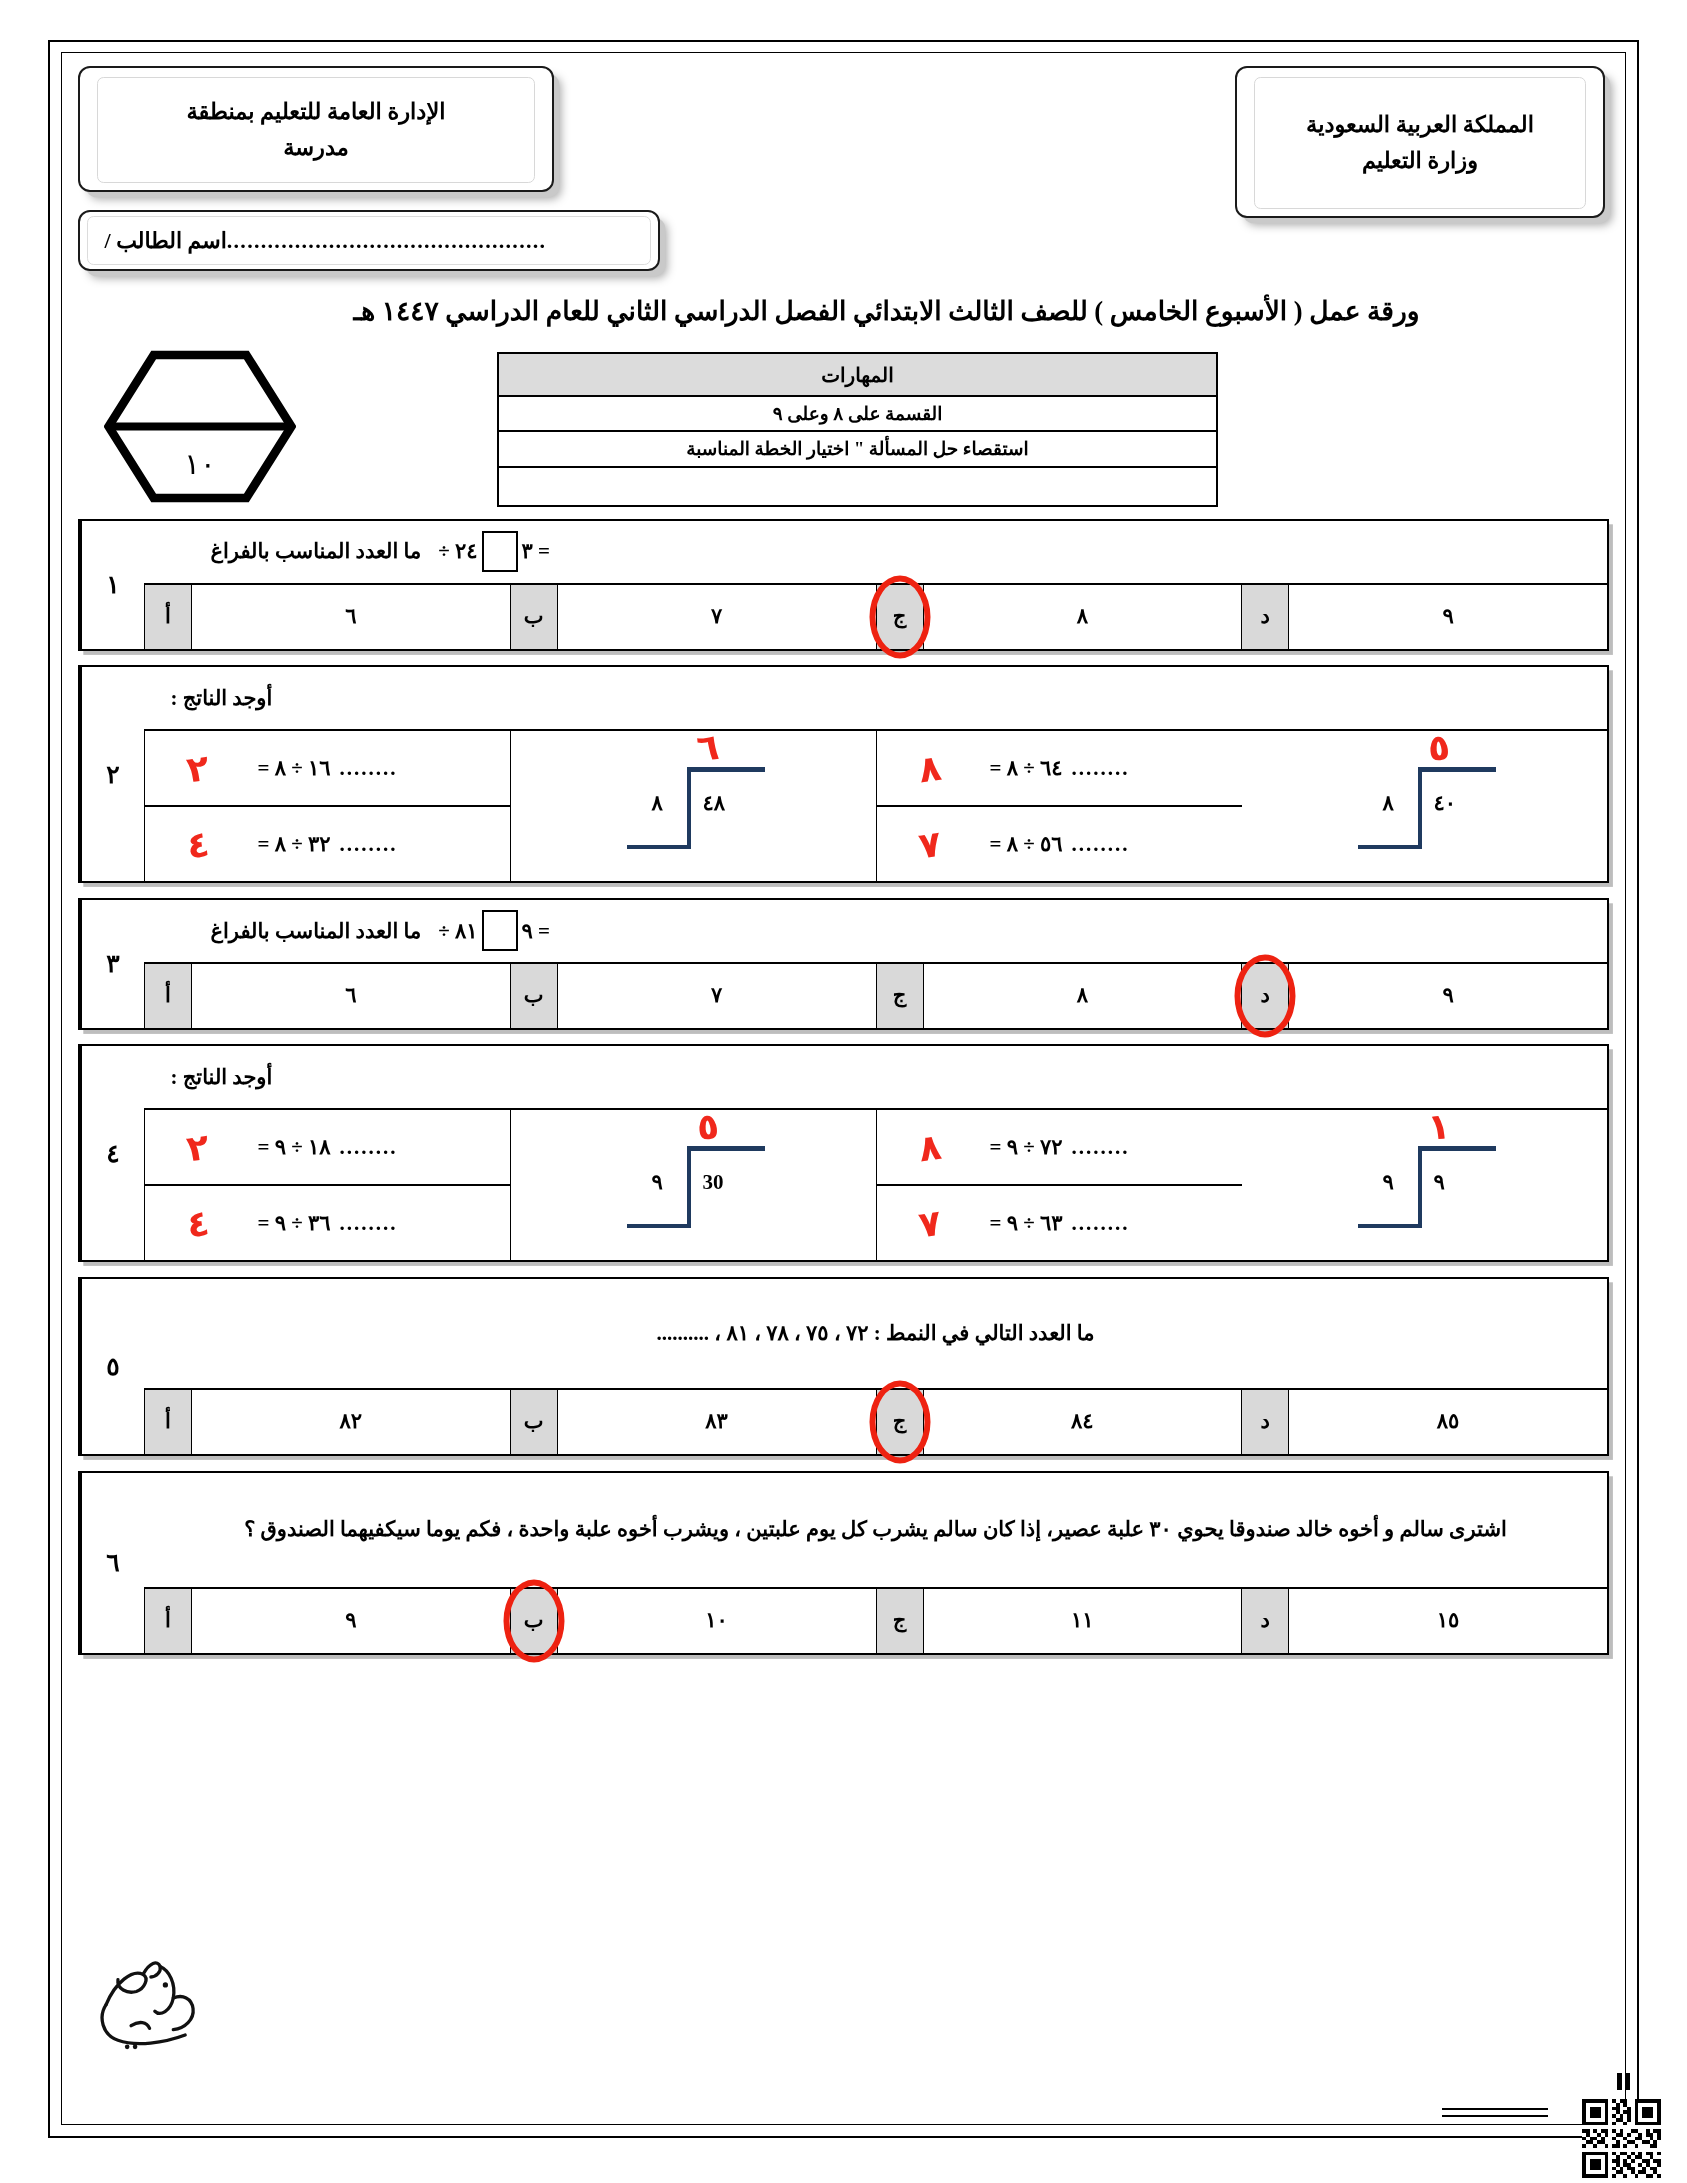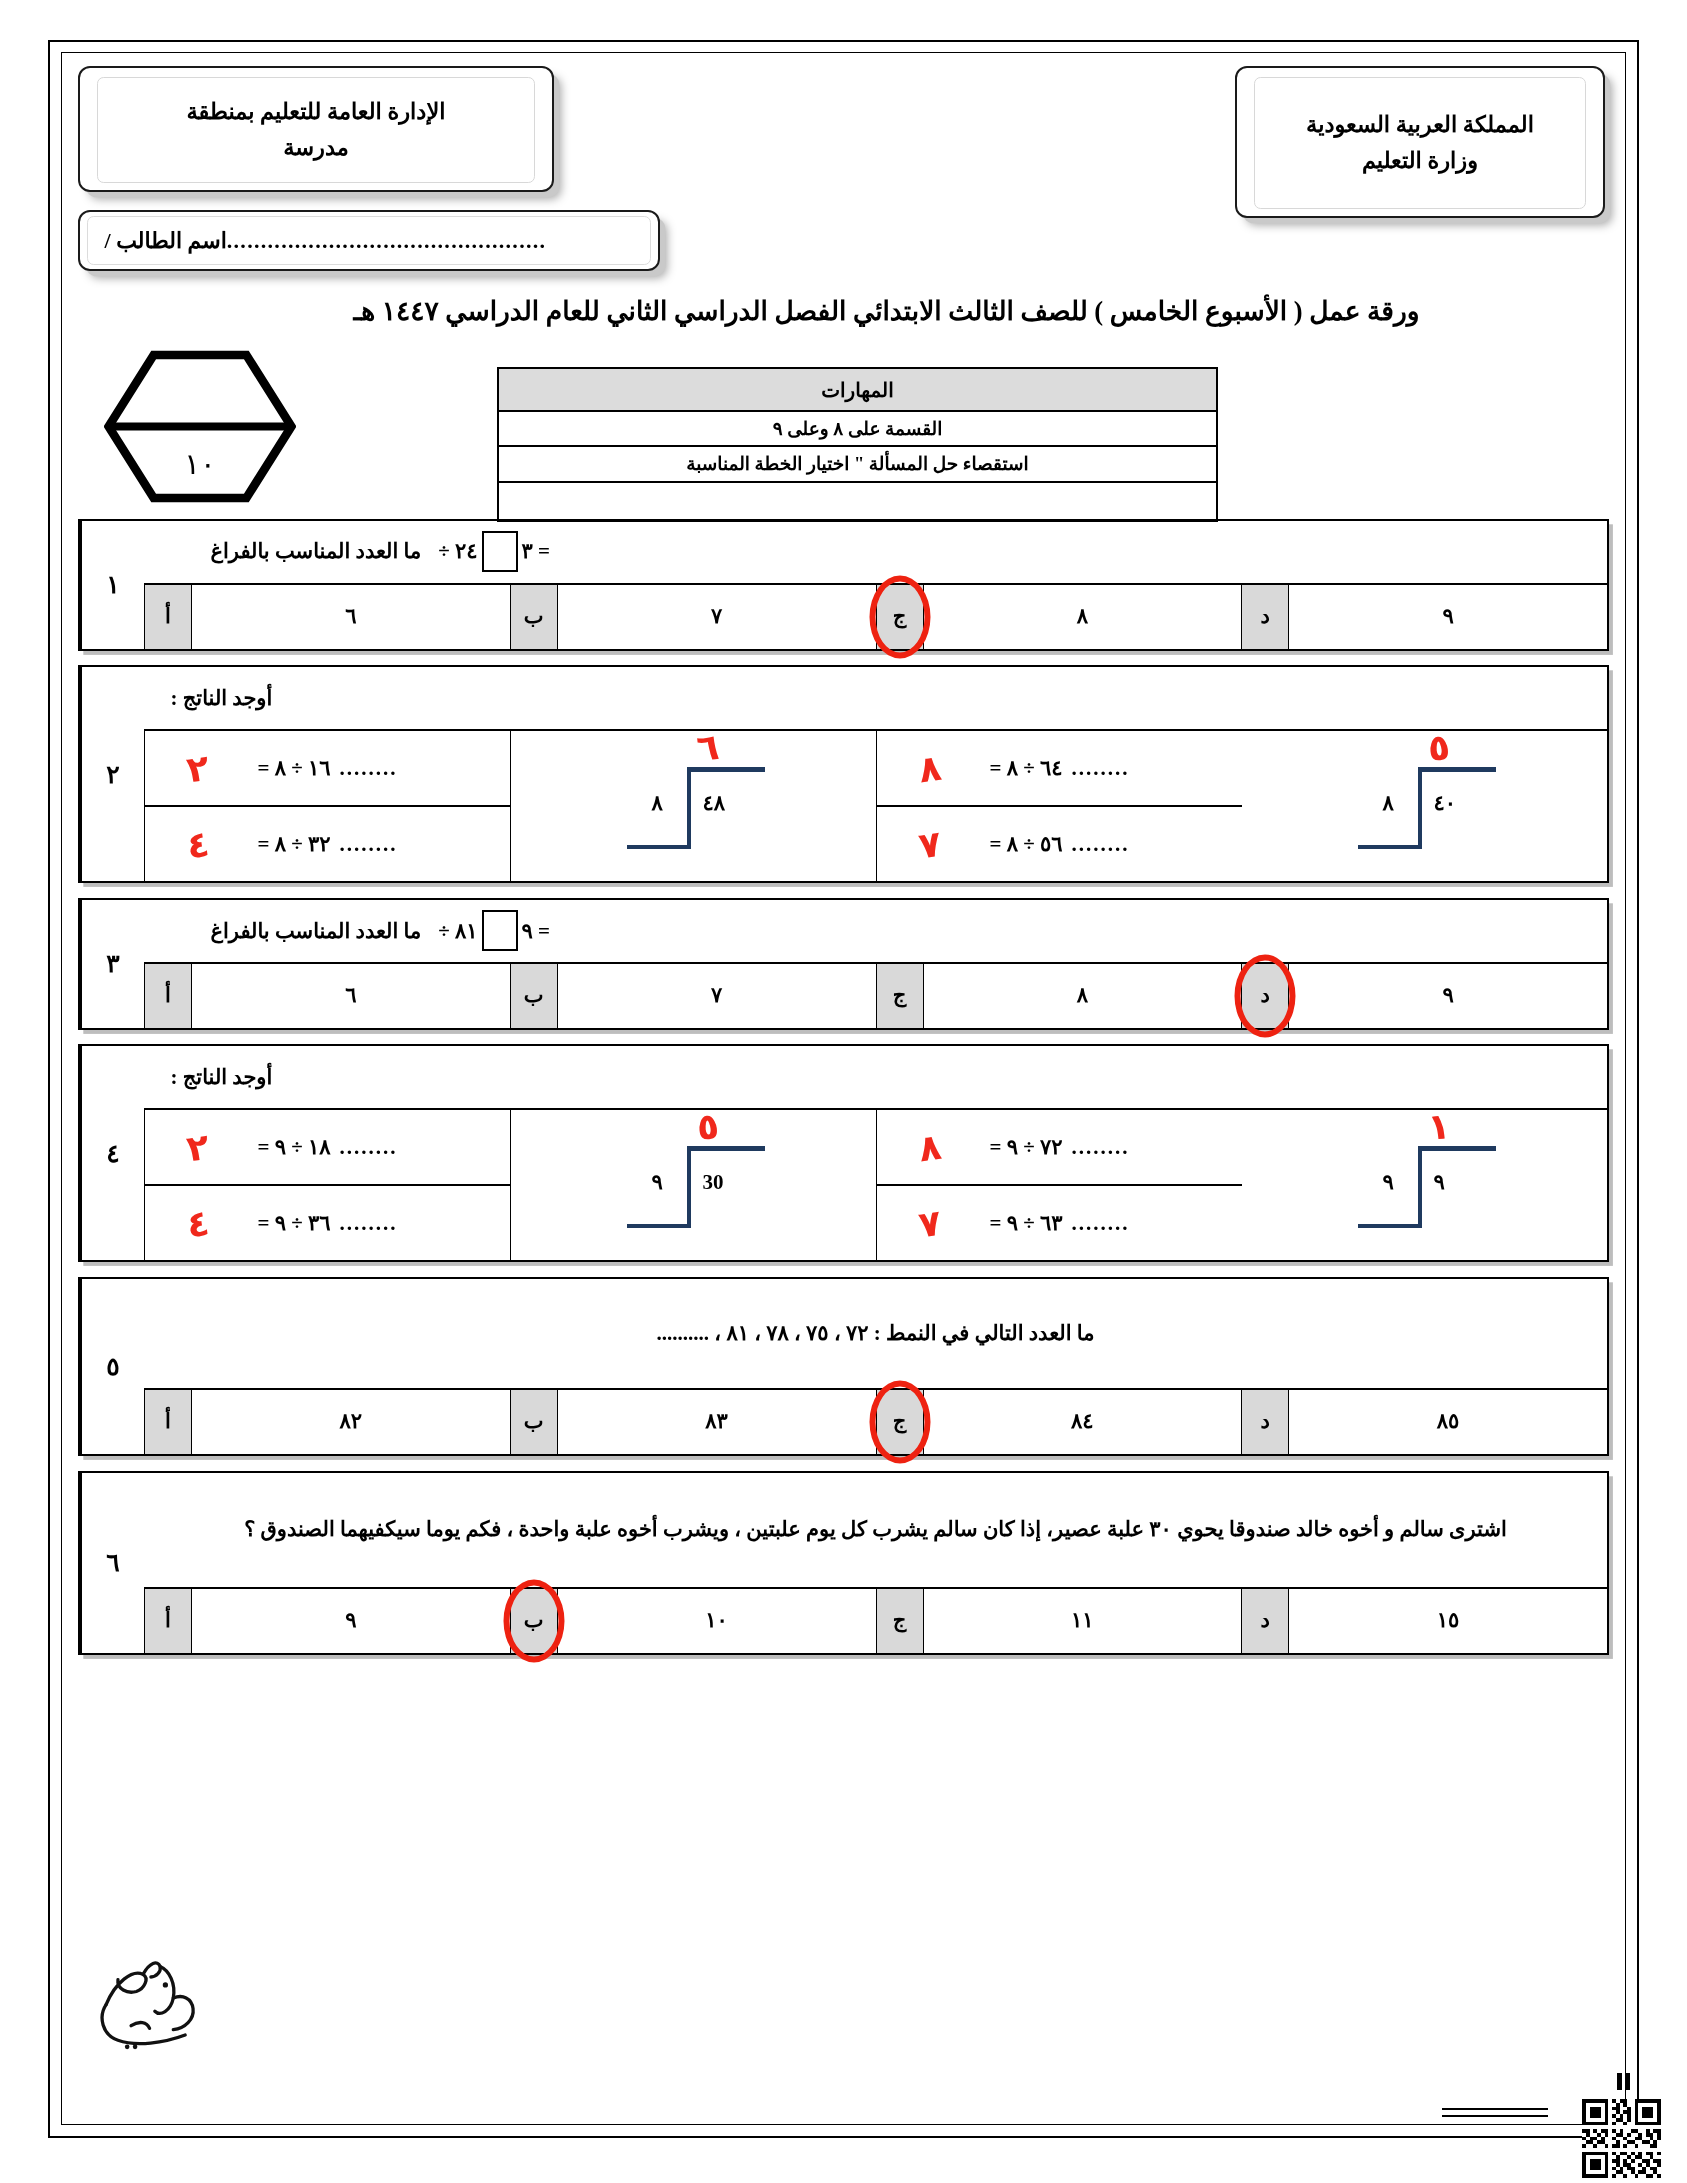--- a/index.html
+++ b/index.html
@@ -123,21 +123,21 @@
   .hexagon-wrap{
     position:absolute;
     right:1313px;
     top:8px;
     width:192px;
     height:159px;
   }
   .skills-table{
     position:absolute;
     left:419px;
-    top:28px;
+    top:13px;
     width:721px;
     border-collapse:collapse;
   }
   .skills-table td{
     border:2px solid #000;
     height:28px;
     text-align:center;
     font-size:18.5px;
     font-weight:700;
     padding:2.6px 5.3px;

